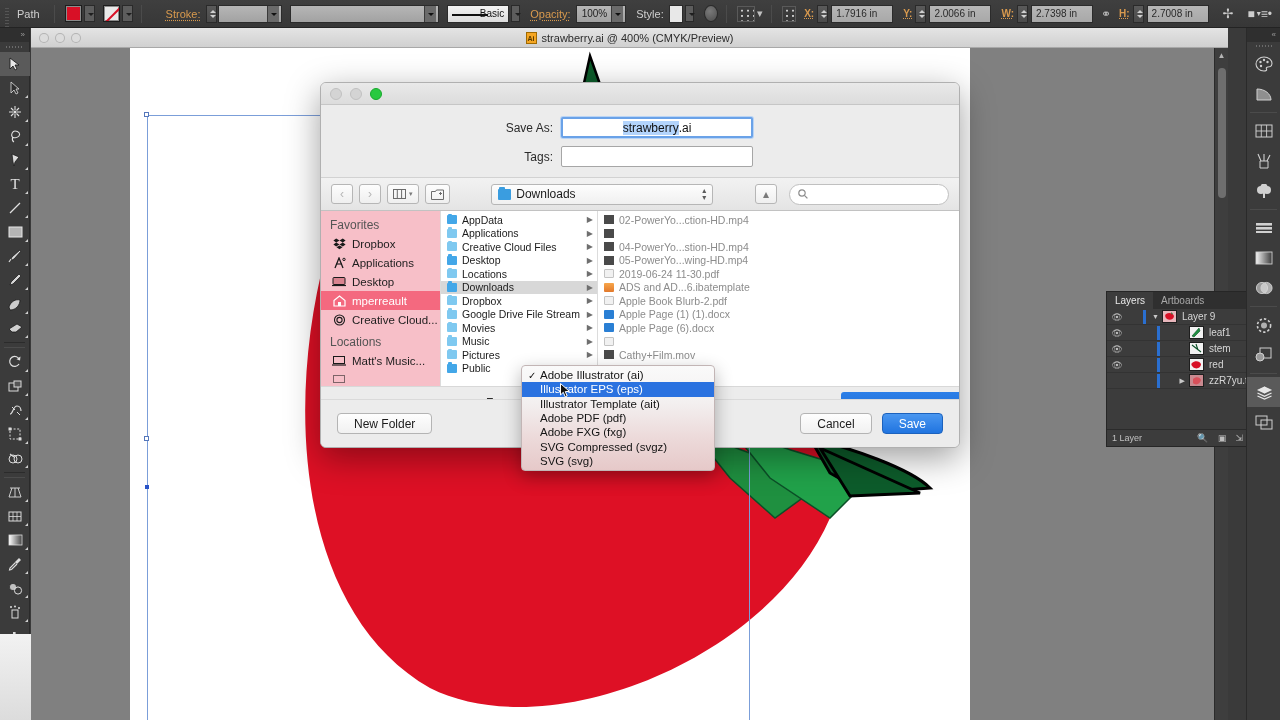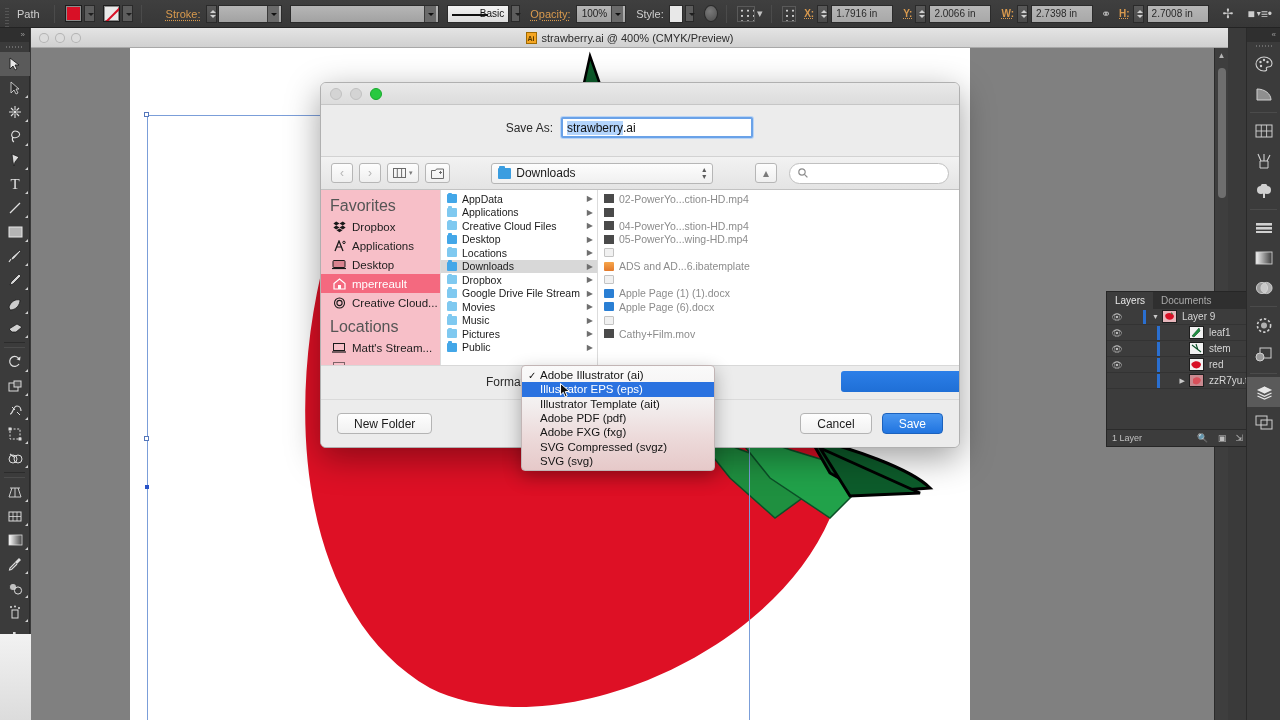--- a/index.html
+++ b/index.html
@@ -204,21 +204,21 @@
   .tdot.g2 { background: #d4d4d4; border: 1px solid #c0c0c0; }
   .tdot.green { background: #28c940; border: 1px solid #17a82c; }
 
   .dlg-top { padding: 12px 0 10px; background: #ececec; }
   .row { display: flex; align-items: center; margin-bottom: 8px; }
   .row .lab { width: 240px; text-align: right; padding-right: 8px;
               font-size: 12px; color: #2b2b2b; }
   .txtinput {
     width: 192px; height: 21px; background: #fff; border: 1px solid #a6a6a6;
     border-radius: 2px; font-size: 12px; color: #111;
-    display: flex; align-items: center; padding: 0 4px;
+    display: flex; align-items: center; padding: 0 4px; justify-content: center;
   }
   .txtinput.focused { border: 2px solid #6aa2e8; box-shadow: 0 0 0 1px #b9d4f5; }
   .sel-text { background: #b3d4fc; }
 
   .dlg-nav {
     height: 34px; background: linear-gradient(#f2f2f2,#e4e4e4);
     border-top: 1px solid #d2d2d2; border-bottom: 1px solid #c2c2c2;
     display: flex; align-items: center; padding: 0 10px; gap: 6px;
   }
   .navbtn {
@@ -245,21 +245,21 @@
   .updown { margin-left: auto; font-size: 8px; line-height: 7px; color: #5b5b5b;
             display: flex; flex-direction: column; padding-right: 3px;}
   .searchbox {
     width: 160px; height: 21px; background: #fff; border: 1px solid #c0c0c0;
     border-radius: 11px; display: flex; align-items: center; padding: 0 8px;
     font-size: 11px; color: #9a9a9a; gap: 5px;
   }
 
   .browser { display: flex; height: 175px; background: #fff; }
   .sidebar { width: 119px; background: #f7bfc8; padding-top: 4px; overflow: hidden; }
-  .sb-head { font-size: 16px; color: #555; padding: 3px 4px 2px 9px; font-weight: normal; }
+  .sb-head { font-size: 12px; color: #555; padding: 3px 4px 2px 9px; font-weight: normal; }
   .sb-item {
     height: 19px; display: flex; align-items: center; gap: 6px;
     padding-left: 11px; font-size: 11.5px; color: #1d1d1d;
   }
   .sb-item.active { background: #f4697f; color: #fff; }
   .sb-ico { width: 14px; height: 13px; flex: none; display:flex; align-items:center; justify-content:center;}
 
   .col {
     border-left: 1px solid #dcdcdc; overflow: hidden; padding-top: 2px;
   }
@@ -692,20 +692,24 @@
       <span class="tdot green"></span>
     </div>
 
     <div class="dlg-top">
       <div class="row">
         <span class="lab">Save As:</span>
         <span class="txtinput focused">
           <span class="sel-text">strawberry</span>
             <span>.ai</span>
         </span>
+      </div>
+      <div class="row" style="margin-bottom:0;">
+        <span class="lab">Tags:</span>
+        <span class="txtinput"></span>
       </div>
     </div>
 
     <div class="dlg-nav">
       <span class="navbtn dim">‹</span>
       <span class="navbtn dim">›</span>
       <span class="navbtn" style="gap:3px;">
         <svg width="13" height="10" viewBox="0 0 13 10">
             <rect x="0.5" y="0.5" width="12" height="9" fill="none" stroke="#6b6b6b"></rect>
             <path d="M4.3 0.5 V9.5 M8.6 0.5 V9.5" stroke="#6b6b6b"></path>
@@ -785,21 +789,21 @@
           <span>Creative Cloud...</span>
         </div>
         <div class="sb-head" style="padding-top:6px;">Locations</div>
         <div class="sb-item">
           <span class="sb-ico">
             <svg width="14" height="11" viewBox="0 0 14 11">
                 <rect x="1.5" y="1.5" width="11" height="7" fill="none" stroke="#1a1a1a" stroke-width="1"></rect>
                 <path d="M0 10 H14" stroke="#1a1a1a" stroke-width="1.2"></path>
               </svg>
           </span>
-          <span>Matt's Stream...</span>
+          <span>Matt's Music...</span>
         </div>
         <div class="sb-item" style="opacity:.55;">
           <span class="sb-ico">
             <svg width="14" height="11" viewBox="0 0 14 11">
                 <rect x="1.5" y="1.5" width="11" height="7" fill="none" stroke="#1a1a1a" stroke-width="1"></rect>
               </svg>
           </span>
           <span>&nbsp;</span>
         </div>
       </div>
@@ -878,27 +882,29 @@
         <div class="frow dim">
             <span class="ico-sm ico-mov"></span>
             <span class="nm">04-PowerYo...stion-HD.mp4</span>
           </div>
         <div class="frow dim">
             <span class="ico-sm ico-mov"></span>
             <span class="nm">05-PowerYo...wing-HD.mp4</span>
           </div>
         <div class="frow dim">
             <span class="ico-sm ico-pdf"></span>
+            <span class="nm">2019-06-24 11-30.pdf</span>
           </div>
         <div class="frow dim">
             <span class="ico-sm ico-tpl"></span>
             <span class="nm">ADS and AD...6.ibatemplate</span>
           </div>
         <div class="frow dim">
             <span class="ico-sm ico-pdf"></span>
+            <span class="nm">Apple Book Blurb-2.pdf</span>
           </div>
         <div class="frow dim">
             <span class="ico-sm ico-doc"></span>
             <span class="nm">Apple Page (1) (1).docx</span>
           </div>
         <div class="frow dim">
             <span class="ico-sm ico-doc"></span>
             <span class="nm">Apple Page (6).docx</span>
           </div>
         <div class="frow dim">
@@ -959,21 +965,21 @@
 
   <div class="cursor-arrow">
     <svg width="11" height="16" viewBox="0 0 11 16">
         <path d="M0.5 0.5 L0.5 12 L3.3 9.3 L5.2 13.8 L7.2 13 L5.3 8.6 L9.4 8.4 Z" fill="#101010" stroke="#fff" stroke-width="1"></path>
       </svg>
   </div>
 
   <div class="layers">
     <div class="lp-tabs">
       <span class="lp-tab active">Layers</span>
-      <span class="lp-tab">Documents</span>
+      <span class="lp-tab">Artboards</span>
       <span class="lp-tab-tools">
         <span>»</span>
         <span>≡▾</span>
       </span>
     </div>
 
     <div class="lrow">
       <span class="eye">👁</span>
       <span class="lockcell"></span>
       <span class="bluebar"></span>

